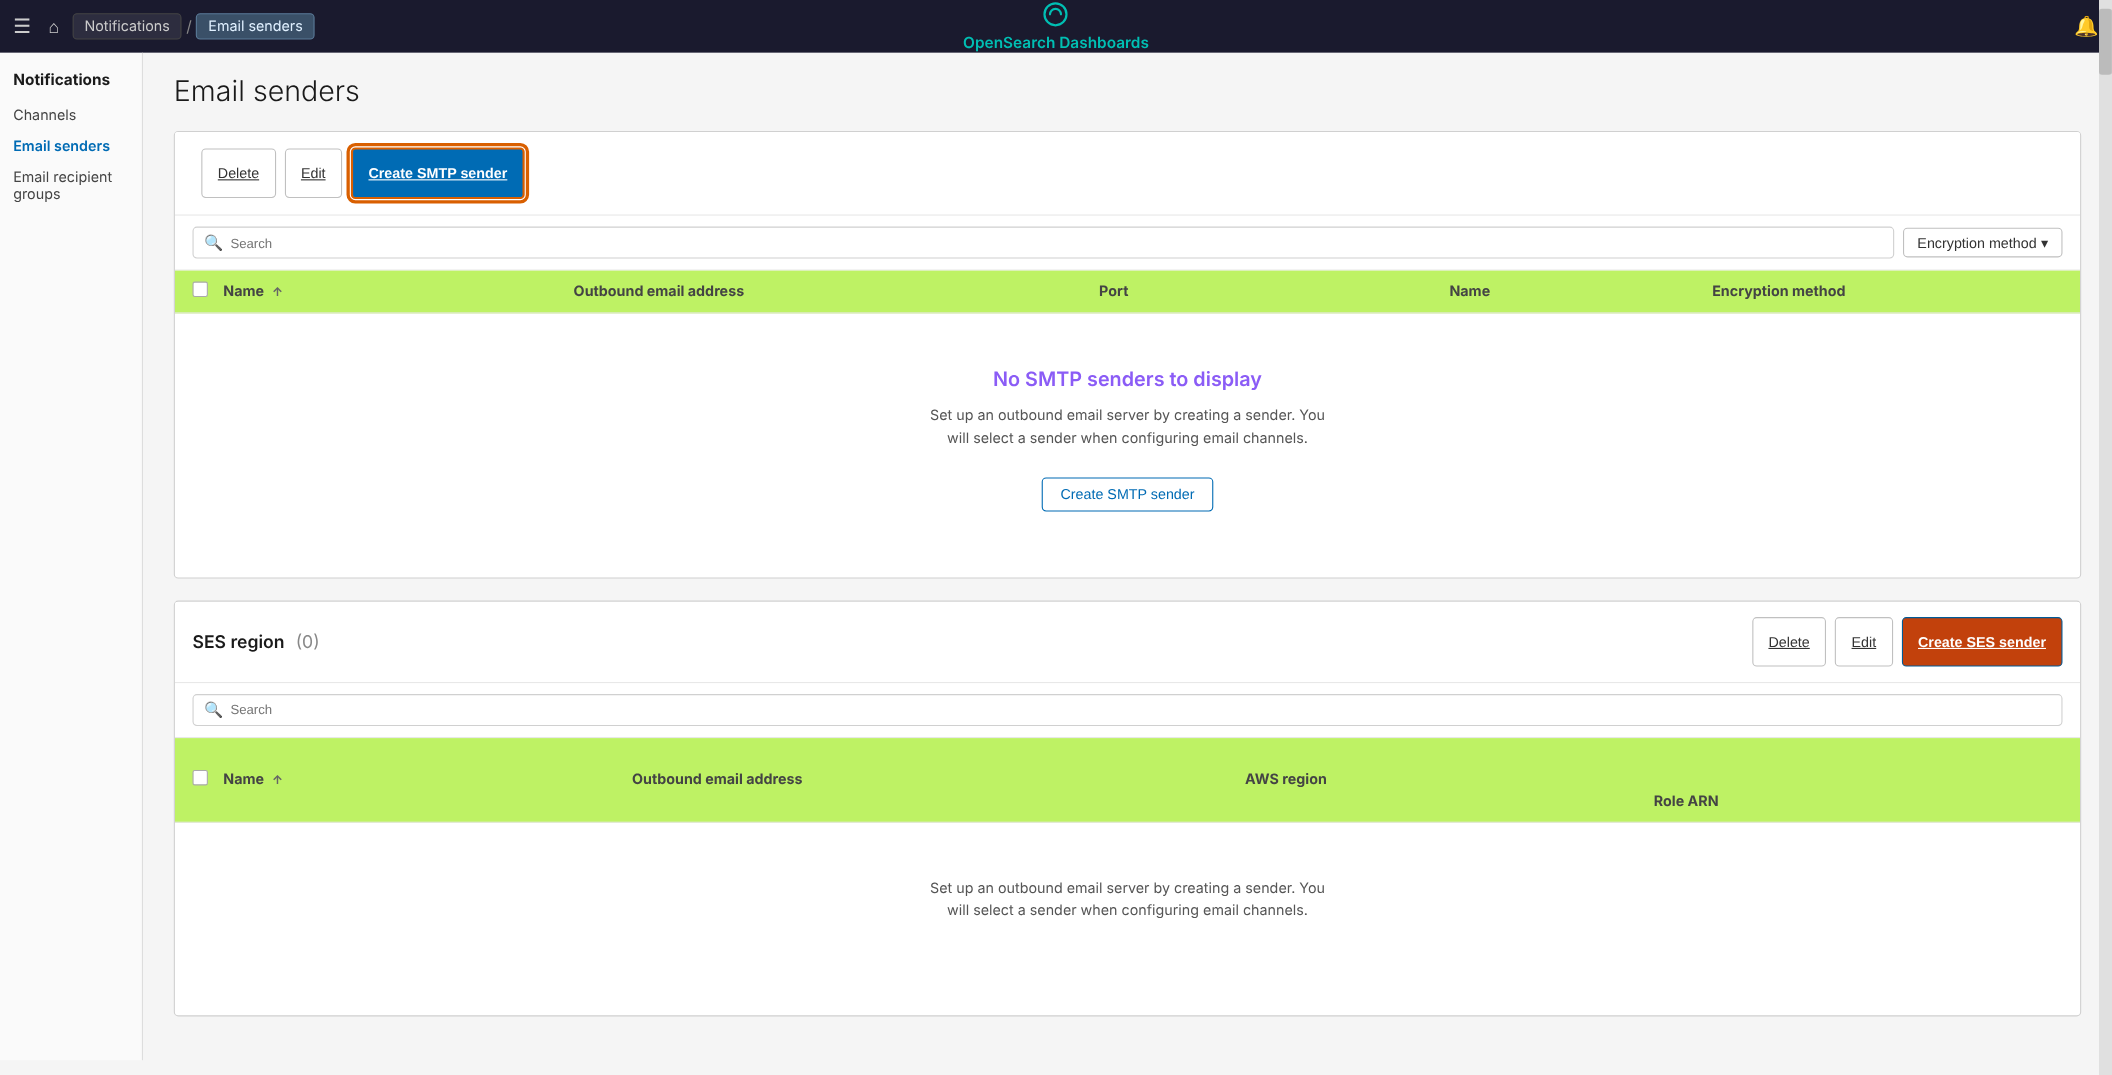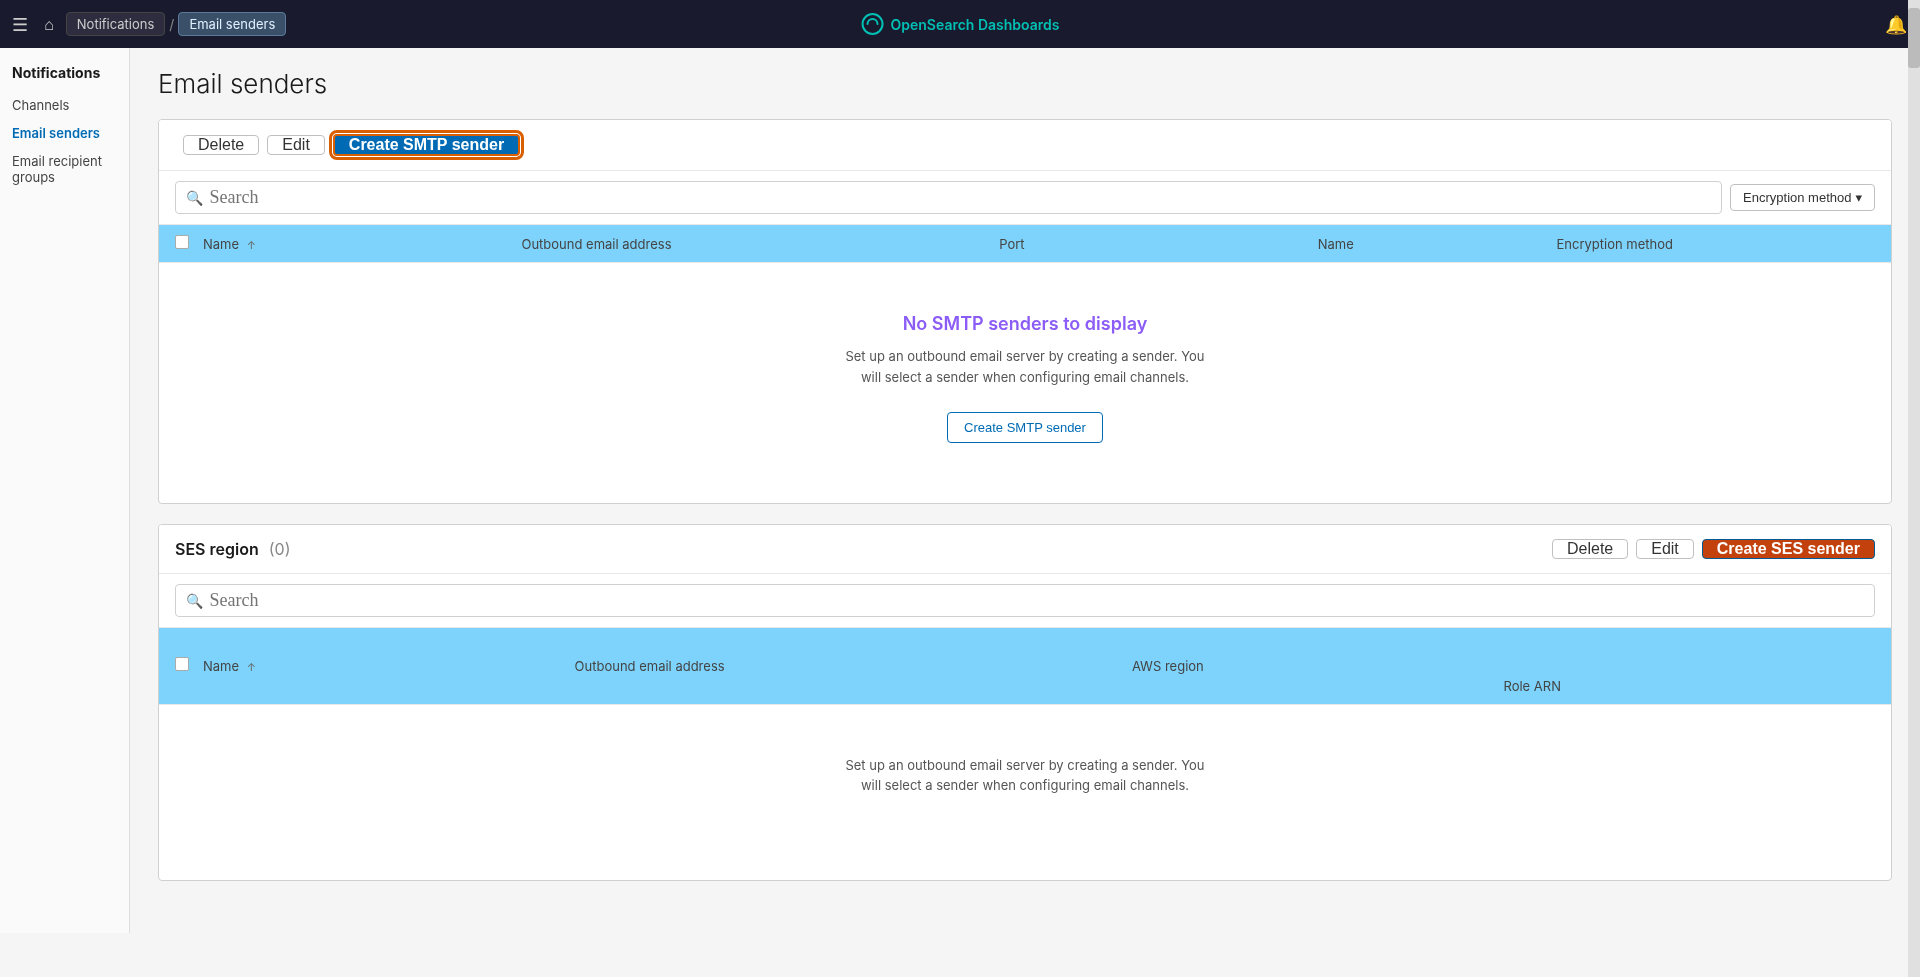--- a/index.html
+++ b/index.html
@@ -121,28 +121,29 @@
       font-weight: 600;
       color: #1a1a1a;
       flex: 1;
     }
     .section-count {
       color: #888;
       font-weight: 400;
       margin-left: 6px;
     }
     .btn {
-      padding: 0 14px;
-      border-radius: 4px;
-      font-size: 16px;
+      padding: 14px 14px;
+      border-radius: 4px;
+      font-size: 13px;
       cursor: pointer;
       border: 1px solid #c0c0c0;
       background: #fff;
       color: #333;
       margin-left: 8px;
+      text-decoration: underline;
     }
     .btn-primary {
       background: #c2410c;
       color: #fff;
       border-color: #005a96;
       font-weight: 600;
     }
     .btn-primary-outlined {
       background: #fff;
       color: #006bb4;
@@ -166,48 +167,47 @@
       align-items: center;
       border: 1px solid #d0d0d0;
       border-radius: 4px;
       padding: 5px 10px;
       background: #fff;
     }
     .search-icon-svg { color: #888; margin-right: 6px; }
     .search-input {
       border: none;
       outline: none;
-      font-size: 18px;
+      font-size: 12px;
       width: 100%;
       color: #ef4444;
       background: transparent;
-      font-family: Liberation Serif, serif;
     }
     .filter-btn {
       display: flex;
       align-items: center;
       gap: 4px;
       border: 1px solid #c0c0c0;
       border-radius: 4px;
       padding: 5px 12px;
       background: #fff;
       cursor: pointer;
       font-size: 13px;
       color: #333;
     }
 
     
     .table-header {
       display: flex;
       align-items: center;
       padding: 10px 16px;
       border-bottom: 1px solid #e8e8e8;
-      background: #7dd3fc;
-      font-size: 13px;
-      font-weight: 400;
+      background: #bef264;
+      font-size: 13px;
+      font-weight: 700;
       color: #444;
     }
     .col-check { width: 28px; flex-shrink: 0; }
     .col-name { flex: 2; }
     .col-email { flex: 3; }
     .col-host { flex: 2; }
     .col-port { flex: 1.5; }
     .col-enc { flex: 2; }
     .col-aws { flex: 3; }
     .col-role { flex: 2; margin-top: 40px; }
@@ -275,21 +275,21 @@
 
 <div class="top-bar">
   <span class="hamburger-icon">☰</span>
   <span class="home-icon">⌂</span>
   <div class="breadcrumb-area">
     <span class="breadcrumb-pill">Notifications</span>
     <span class="breadcrumb-sep">/</span>
     <span class="breadcrumb-pill active">Email senders</span>
   </div>
 
-  <div class="top-bar-logo" style="position:absolute; left:50%; transform:translateX(-50%); display:flex; align-items:center; gap:6px;">
+  <div class="top-bar-logo" style="position:absolute; left:50%; transform:translateX(-50%); display:flex; align-items:center; gap:6px;flex-direction:column;">
     <svg viewBox="0 0 24 24" fill="none" xmlns="http://www.w3.org/2000/svg">
       <circle cx="12" cy="12" r="10" stroke="#00bfb3" stroke-width="2" fill="none"></circle>
       <path d="M7 12a5 5 0 0 1 10 0" stroke="#00bfb3" stroke-width="2" stroke-linecap="round"></path>
     </svg>
     <span style="color:#00bfb3; font-size:14px; font-weight:600;">OpenSearch Dashboards</span>
   </div>
   <div class="top-bar-right" style="margin-left:auto;">🔔</div>
 </div>
 
 <div class="layout">

